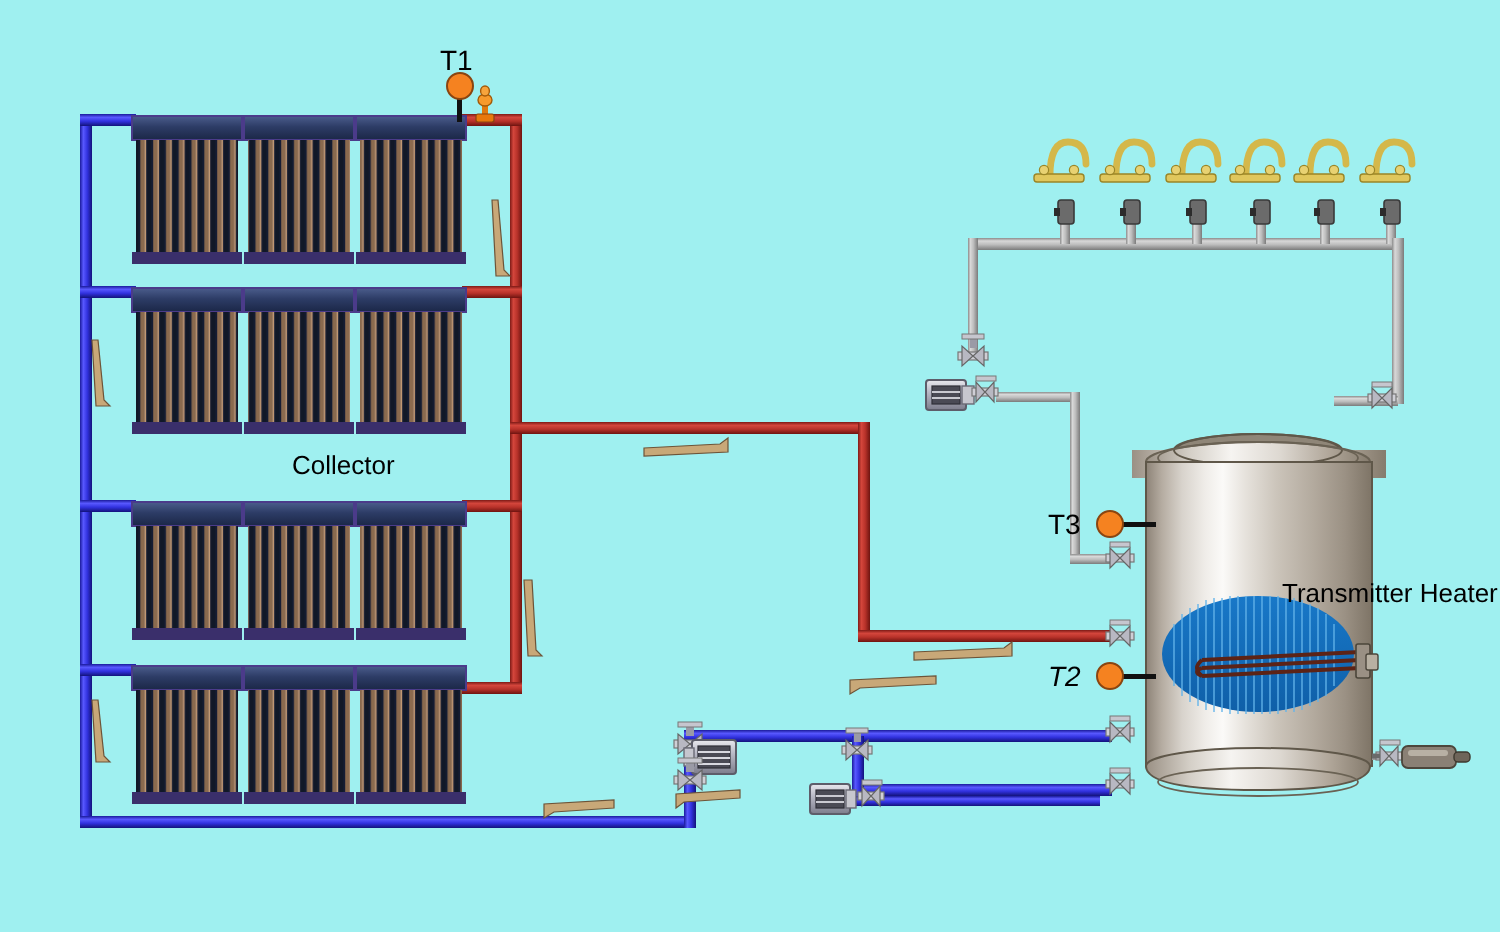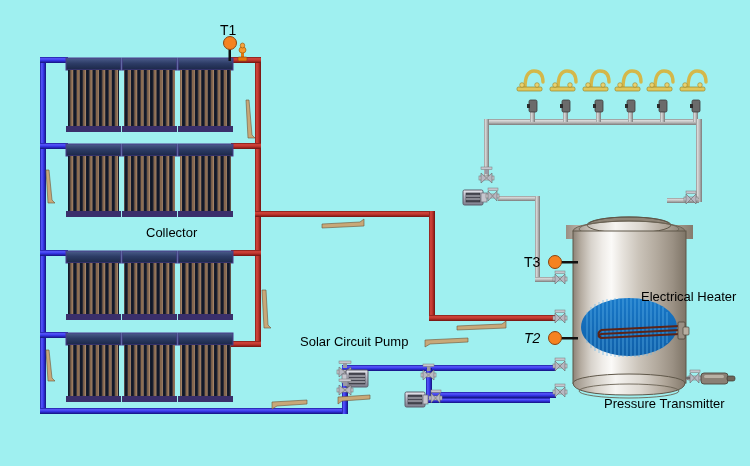--- a/index.html
+++ b/index.html
@@ -528,20 +528,18 @@
 
 <div class="lbl-sensor" style="left:208px;top:22px;">T1</div>
 
 <div class="lbl-sensor" style="left:512px;top:254px;">T3</div>
 
 <div class="lbl-sensor" style="left:512px;top:330px;font-style:italic;">T2</div>
 
 <div class="lbl" style="left:110px;top:225px;margin-left:24px;">Collector</div>
 
 
-<div class="lbl" style="left:288px;top:334px;">Solar Circuit Pump</div>
-
-
-<div class="lbl" style="left:629px;top:289px;">Electrical Heater</div>
-
-<div class="lbl" style="left:592px;top:396px;">Pressure Transmitter</div>
+
+
+<div class="lbl" style="left:629px;top:289px;">Transmitter Heater</div>
+
 
 </div>
 
 </body></html>

